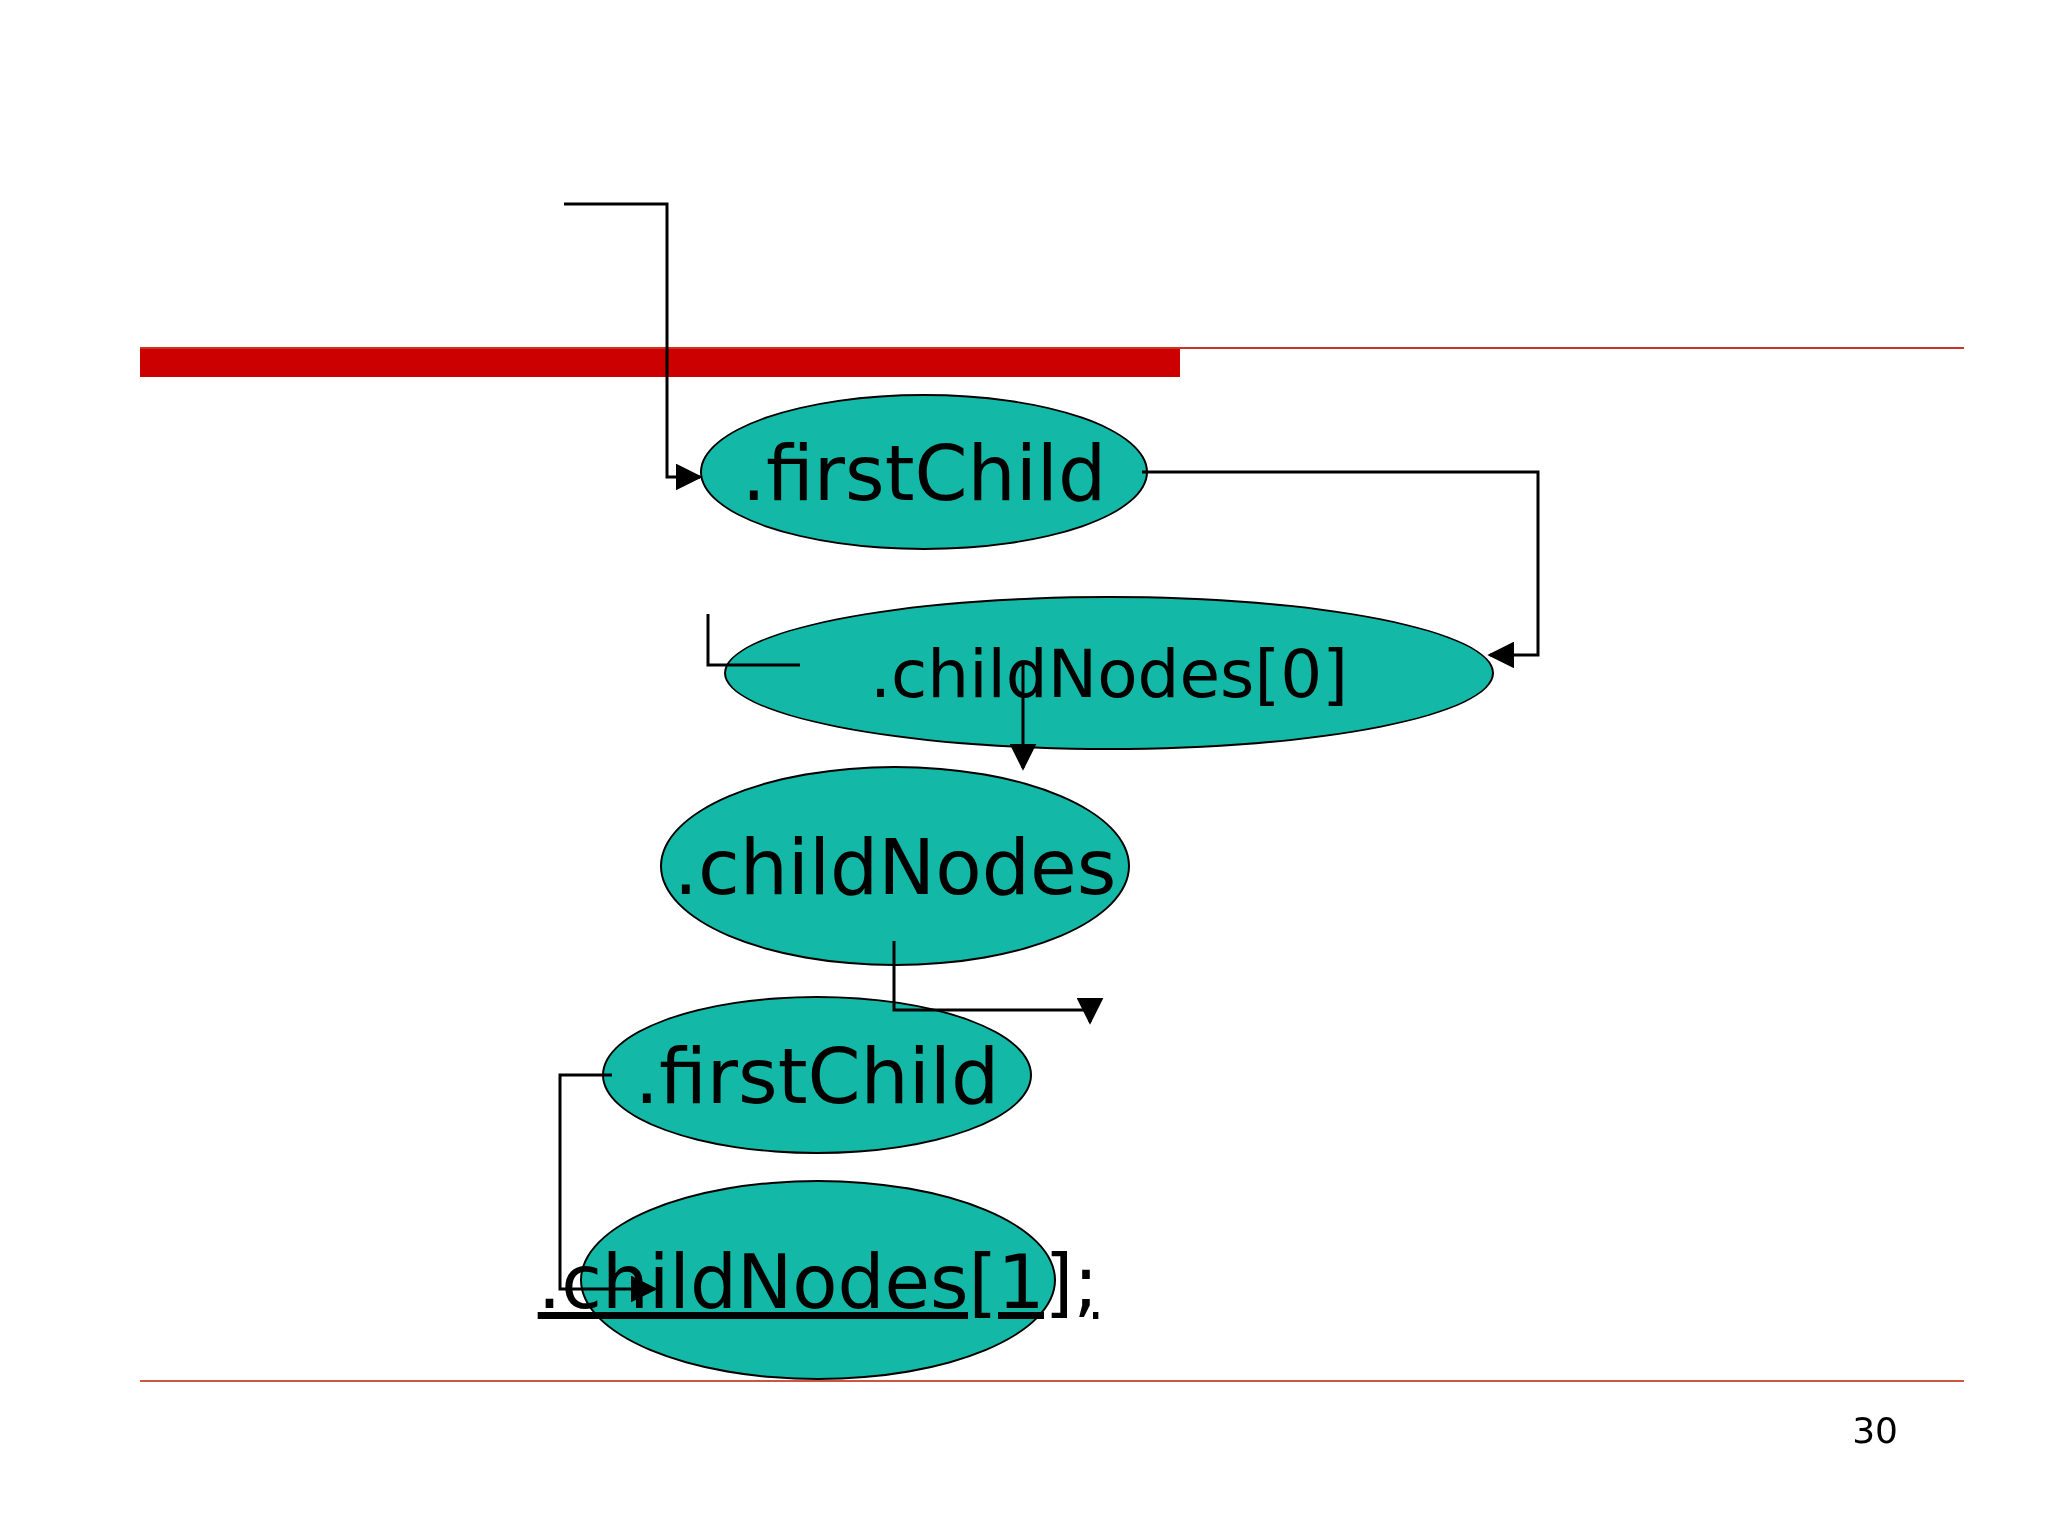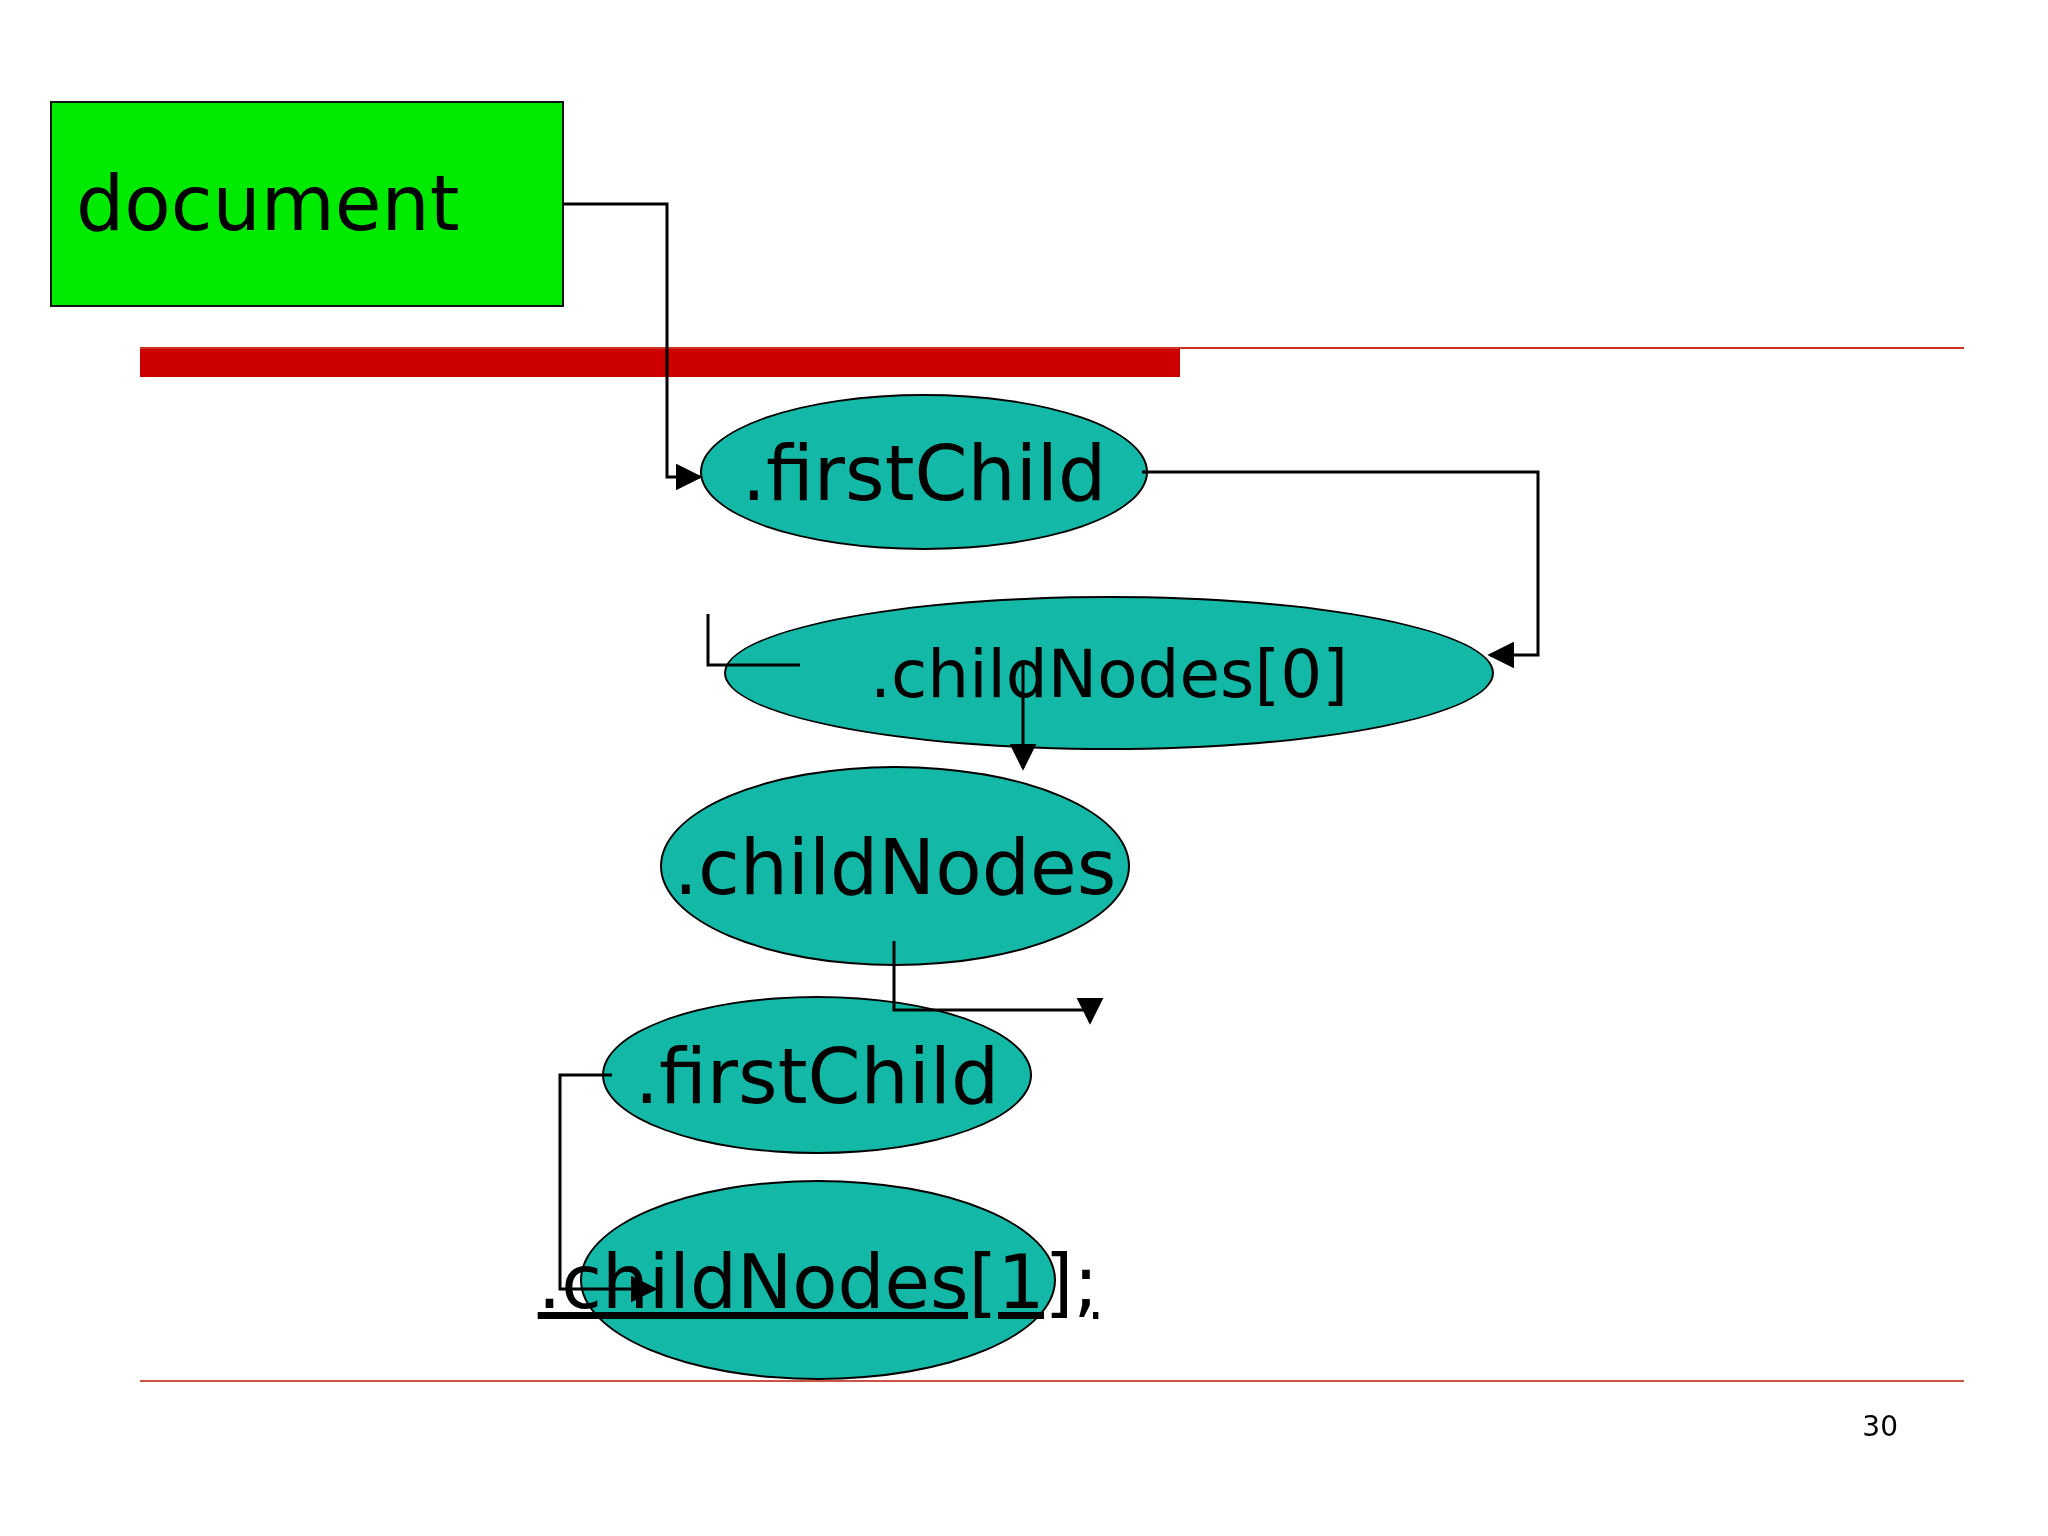--- a/index.html
+++ b/index.html
@@ -105,36 +105,33 @@
     width: 2048px;
     height: 1536px;
     pointer-events: none;
   }
 
   
   #page-number {
     position: absolute;
     right: 150px;
     top: 1410px;
-    font-size: 28px;
+    font-size: 36px;
     color: #000000;
   }
 </style>
 </head>
 <body>
 
 <div id="slide">
 
   <div class="rule-thin" id="rule-top-thin"></div>
   <div id="rule-top-thick"></div>
   <div class="rule-thin" id="rule-bottom-thin"></div>
 
-  <div id="document-box">
-    <span class="box-label">document</span>
-  </div>
 
   <div class="node-ellipse" id="ellipse-firstchild-1">
     <span class="node-label">.firstChild</span>
   </div>
 
   <div class="node-ellipse" id="ellipse-childnodes-0">
     <span class="node-label">.childNodes[0]</span>
   </div>
 
   <div class="node-ellipse" id="ellipse-parentnode">

